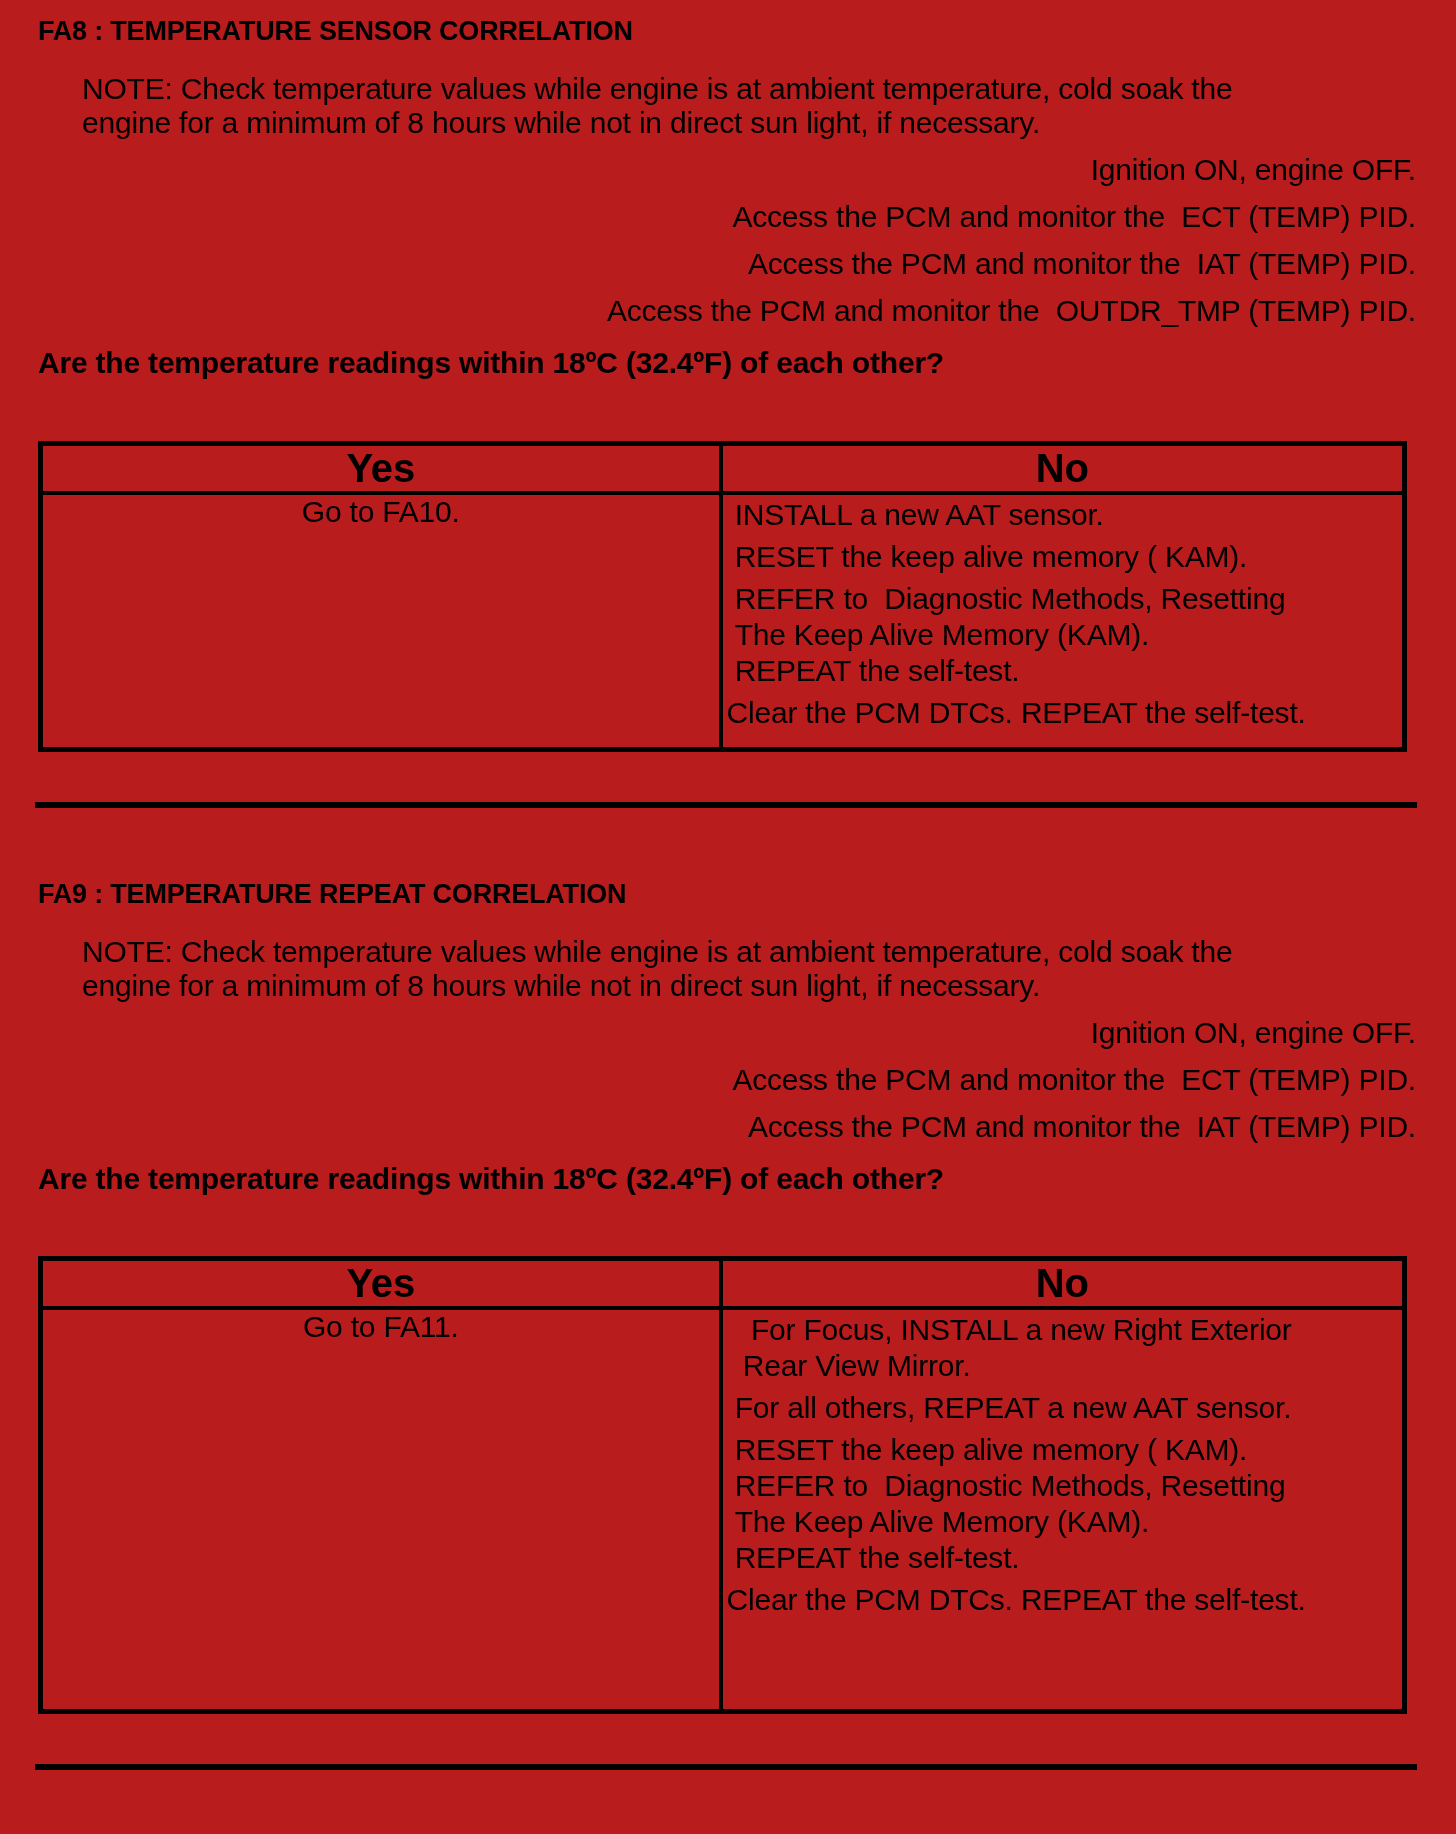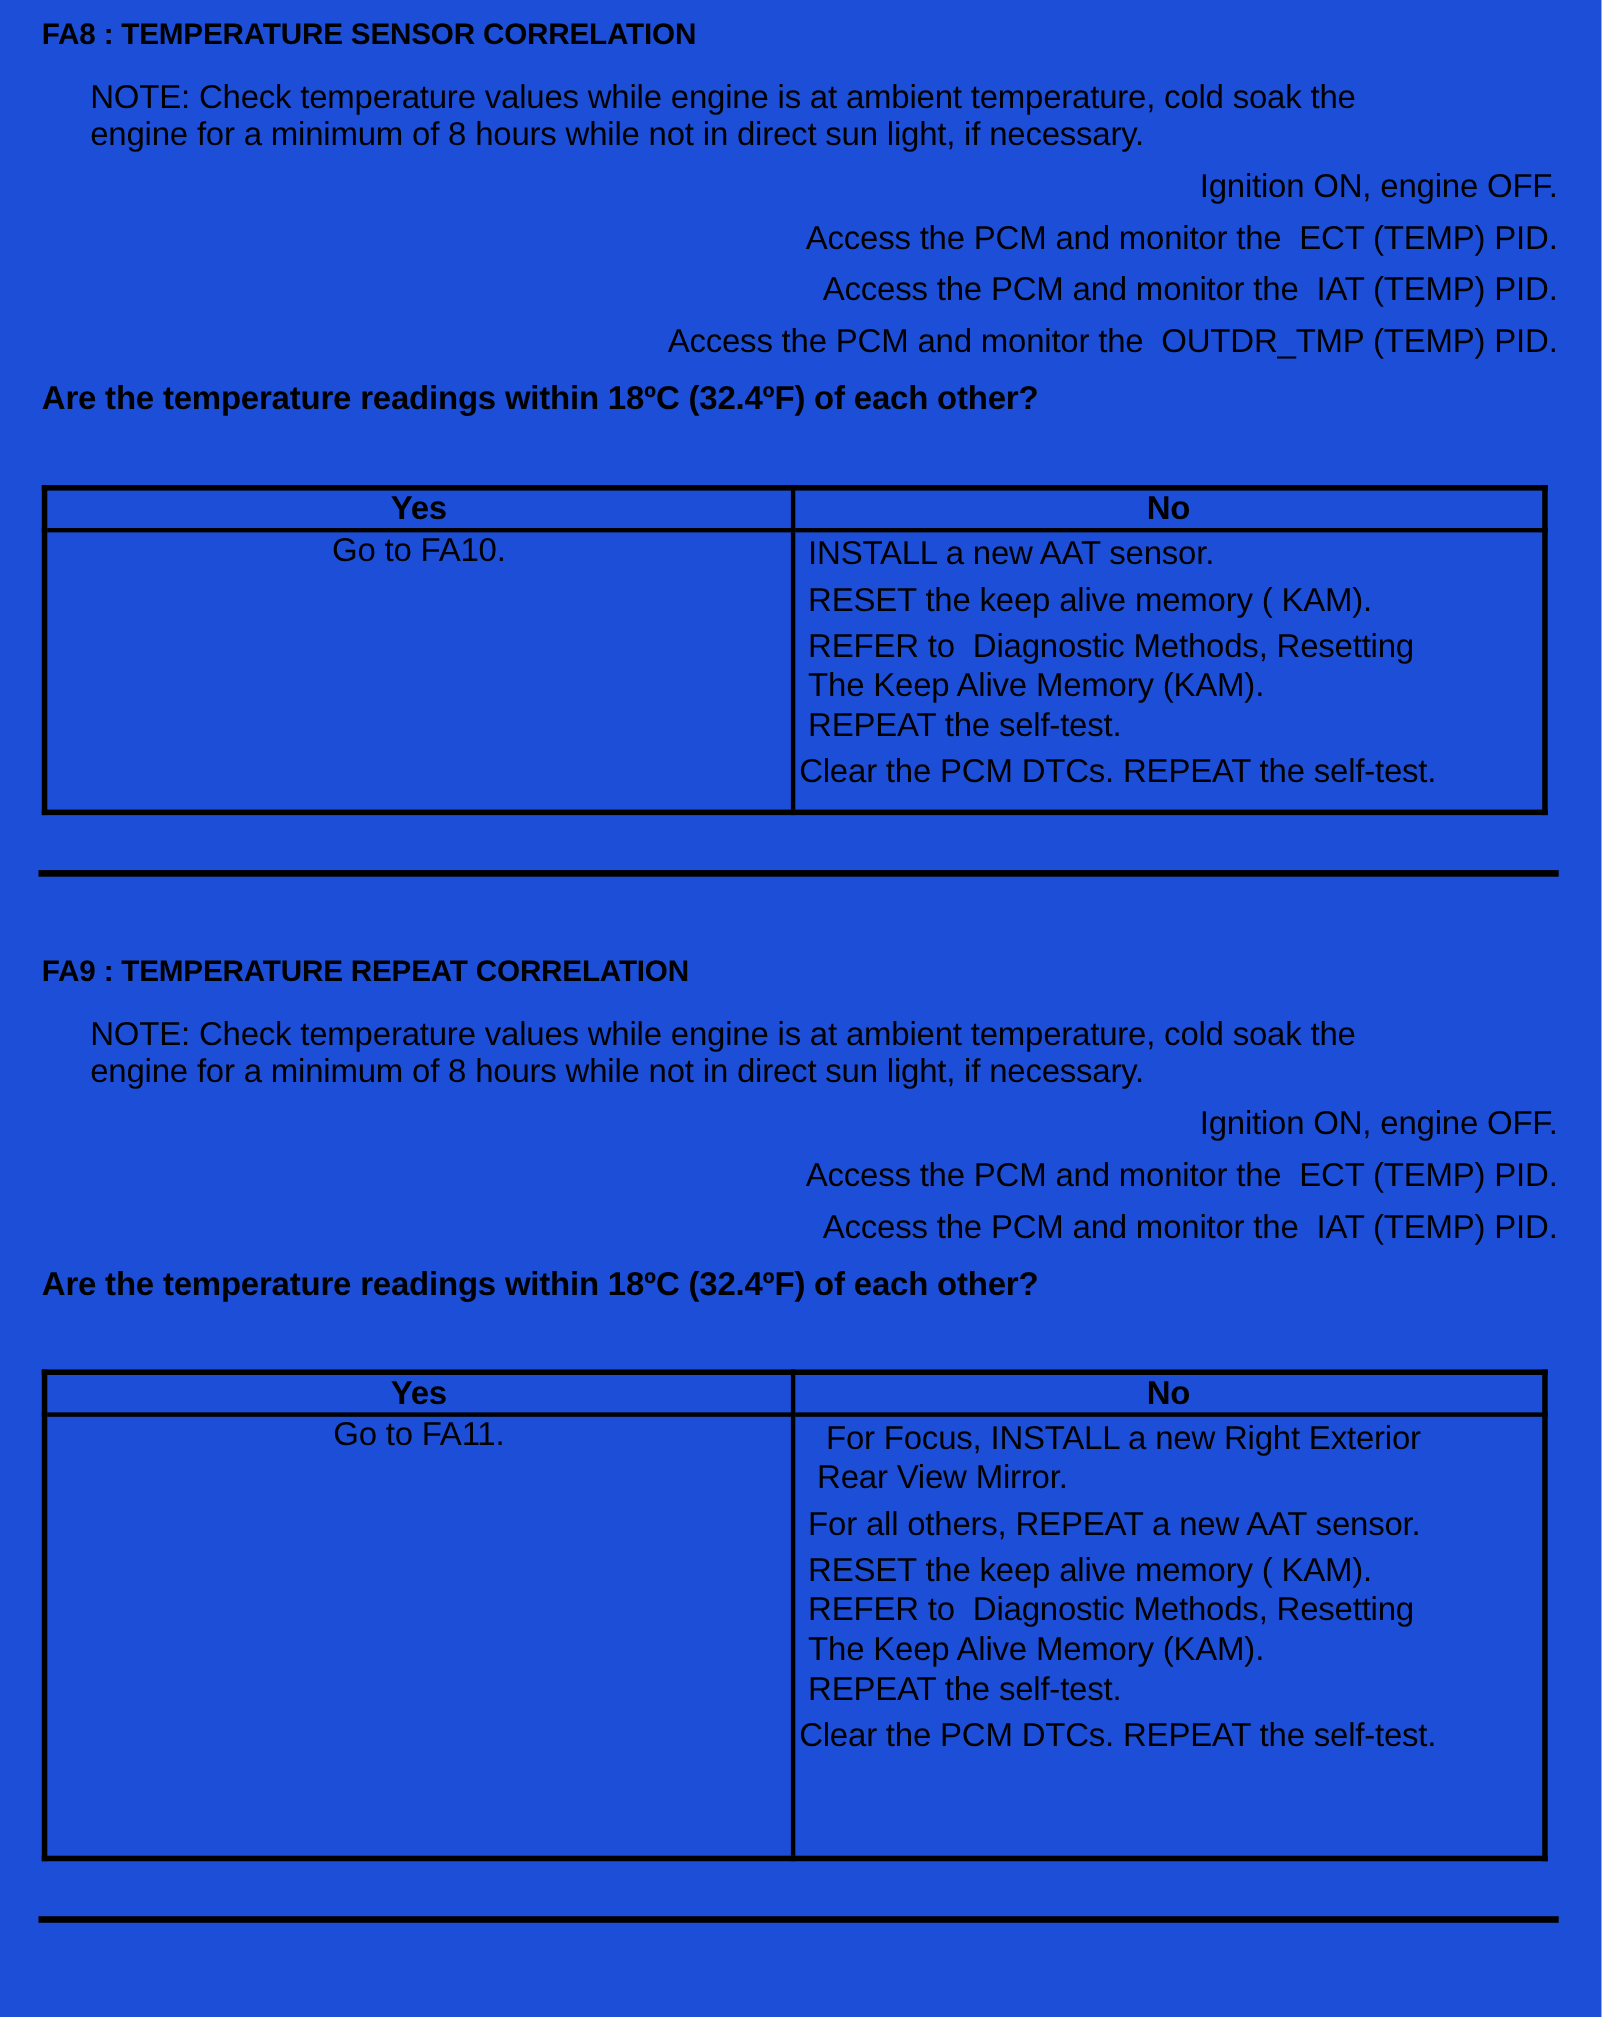--- a/index.html
+++ b/index.html
@@ -1,20 +1,20 @@
 <!DOCTYPE html>
 <html><head>
 <meta charset="utf-8">
 <style>
   * { margin:0; padding:0; box-sizing:border-box; }
   html,body { background:#ffffff; }
   .page {
     position:relative;
     width:1456px; height:1834px;
-    background:#1d4ed8;
+    background:#b91c1c;
     color:#000000;
     font-family:"Liberation Sans", sans-serif;
     font-size:30px;
     padding:16px 40px 0 38px;
     overflow:hidden;
     letter-spacing:-0.2px;
   }
   .pp-title {
     font-size:27px;
     font-weight:bold;
@@ -45,21 +45,21 @@
     width:1364px;
     margin-top:61px;
     border:5px solid #000;
   }
   table.decision.fa9 { margin-top:60px; }
   table.decision col.c-yes { width:680px; }
   table.decision col.c-no  { width:684px; }
   table.decision th {
     border:4px solid #000;
     font-weight:bold;
-    font-size:30px;
+    font-size:40px;
     height:36px;
     text-align:center;
     vertical-align:middle;
     padding:0;
   }
   table.decision td {
     border:4px solid #000;
     vertical-align:top;
   }
   td.yes-cell {

